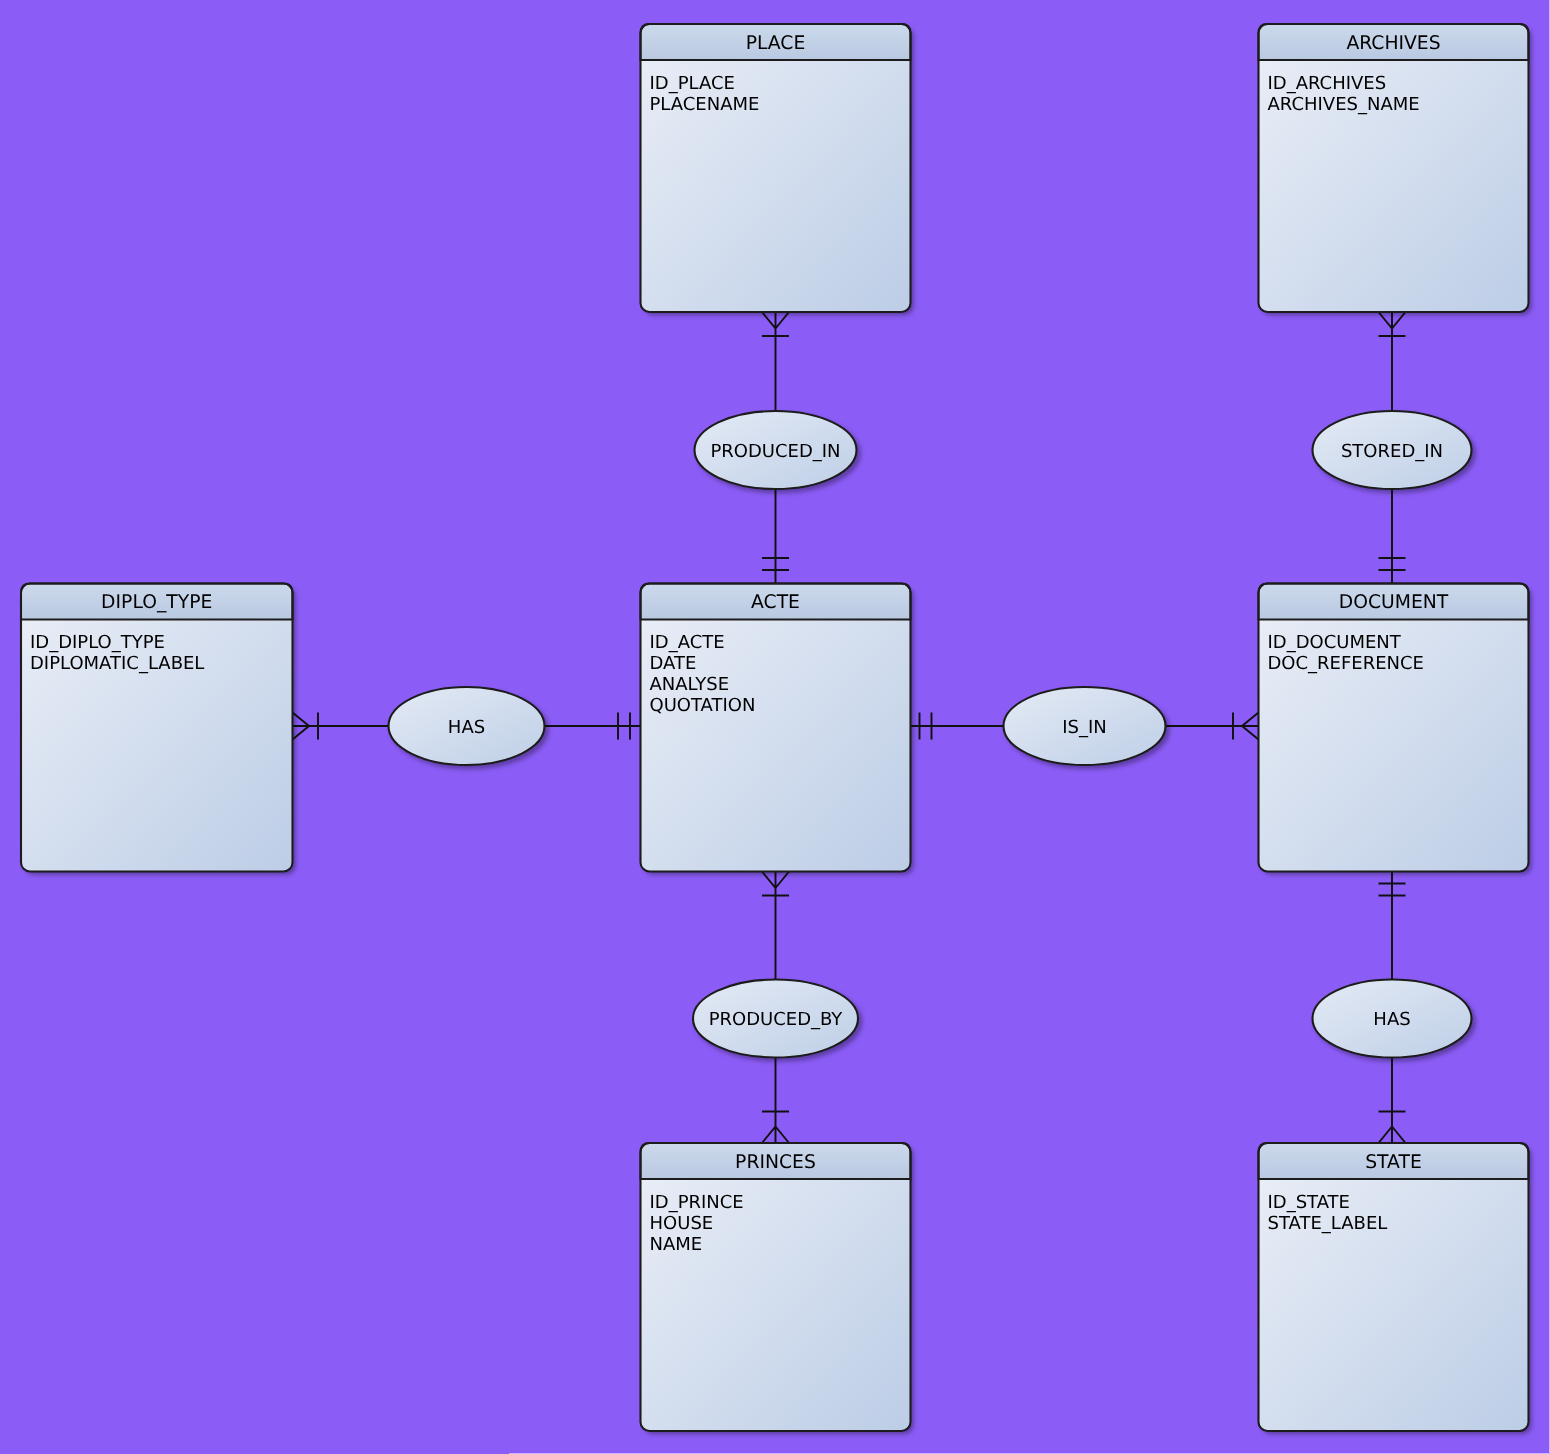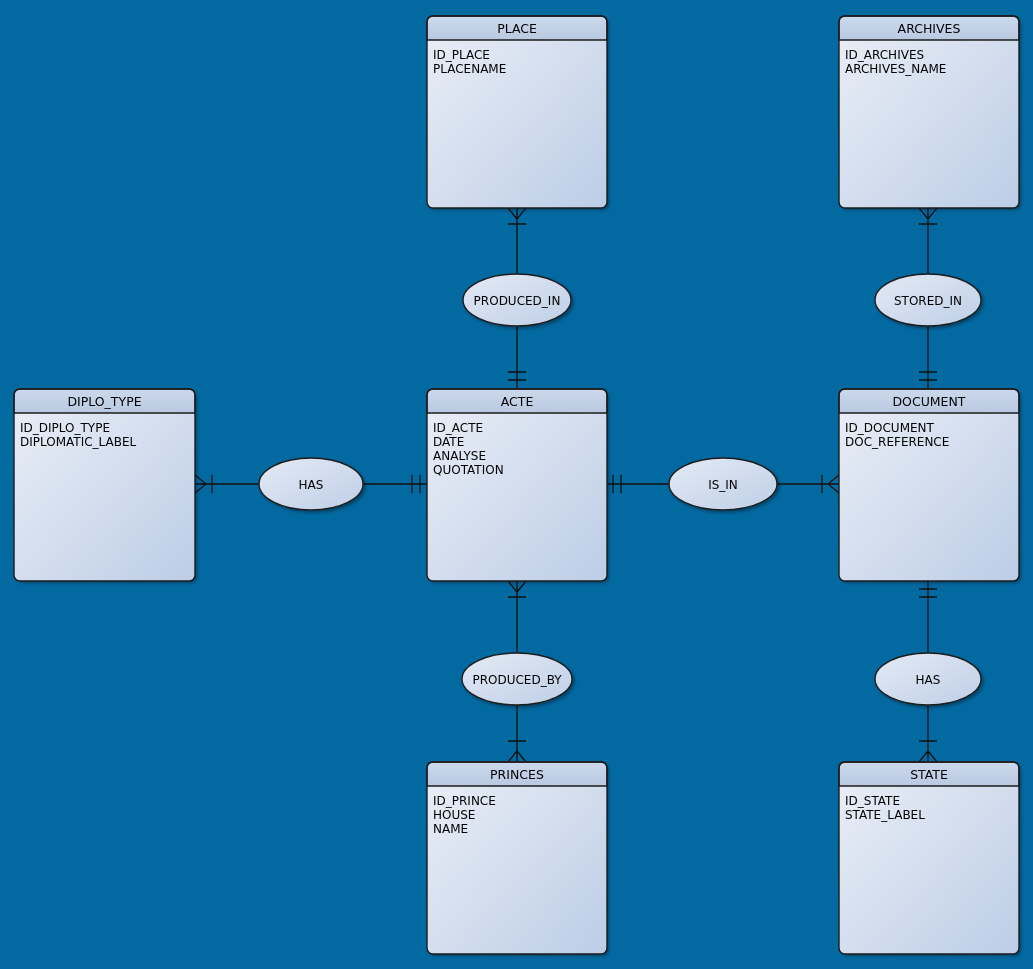--- a/index.html
+++ b/index.html
@@ -1,16 +1,16 @@
 <!DOCTYPE html>
 <html><head>
 <meta charset="utf-8">
 <style>
   html,body { margin:0; padding:0; background:#ffffff; }
-  .stage { position:relative; width:1033px; height:969px; background:#0369a1; }
+  .stage { position:relative; width:1033px; height:969px; background:#8b5cf6; }
   svg { display:block; }
   .ebody  { fill:url(#gBody); stroke:none; }
   .ehead  { fill:url(#gHead); stroke:#1c1c1c; stroke-width:1.3px; }
   .eframe { fill:none; stroke:#1c1c1c; stroke-width:1.4px; }
   .rell   { fill:url(#gEll); stroke:#1c1c1c; stroke-width:1.4px; }
   .edge   { stroke:#111111; stroke-width:1.3px; fill:none; }
   .etitle { font-family:"DejaVu Sans", sans-serif; font-size:12.5px; fill:#000; text-anchor:middle; }
   .eattr  { font-family:"DejaVu Sans", sans-serif; font-size:12px;   fill:#000; }
   .rlabel { font-family:"DejaVu Sans", sans-serif; font-size:12px;   fill:#000; text-anchor:middle; }
 </style>

